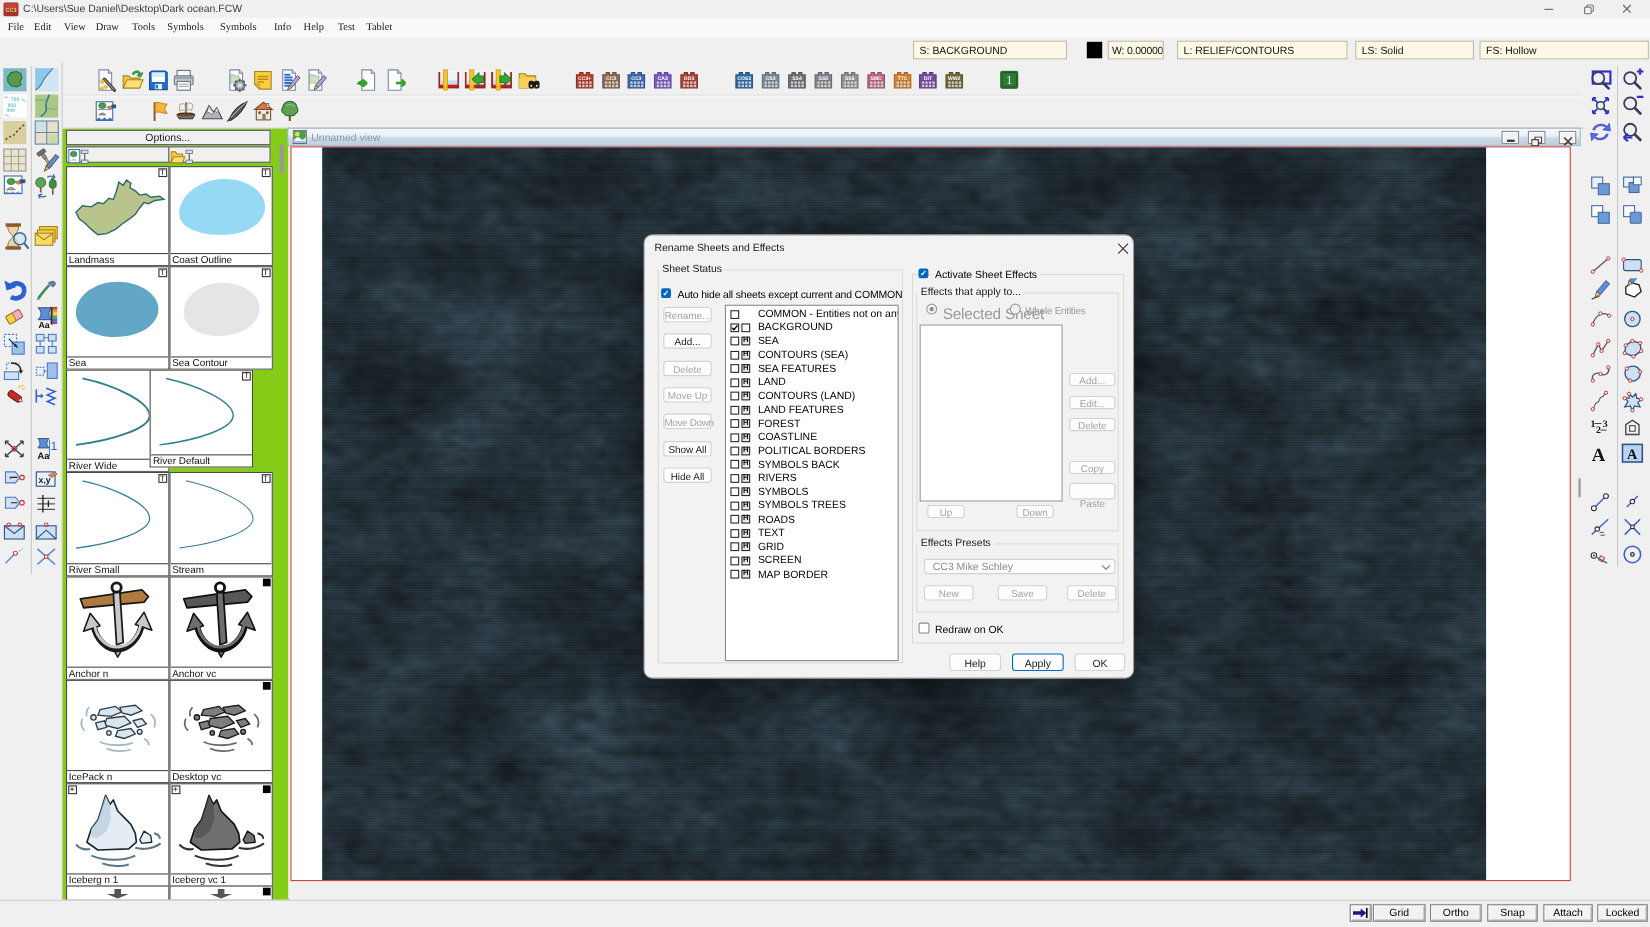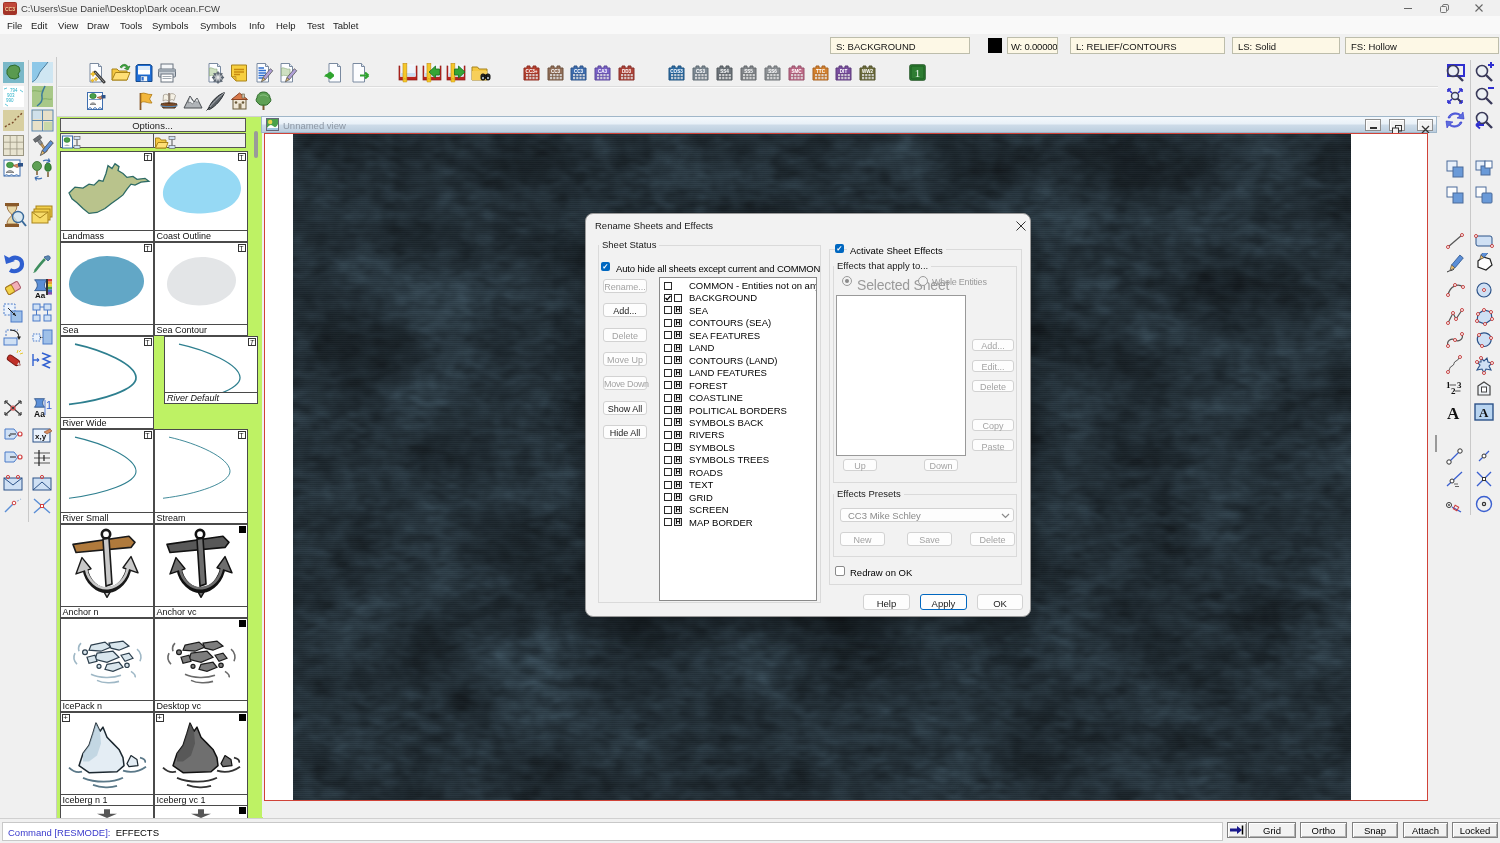--- a/index.html
+++ b/index.html
@@ -2,27 +2,27 @@
 <html><head>
 <meta charset="utf-8">
 <style>
   * { margin:0; padding:0; box-sizing:border-box; }
   html,body { width:1500px; height:843px; overflow:hidden; }
   body { font-family:"Liberation Sans", sans-serif; background:#f0f0f0; position:relative; }
   .abs { position:absolute; }
   #titlebar { left:0; top:0; width:1500px; height:16px; background:#f0f0f0; }
   #titletext { left:21px; top:3px; font-size:9.5px; color:#3d3d3d; }
   #menubar { left:0; top:16px; width:1500px; height:18px; background:#f9f9f9; }
-  .mi { position:absolute; top:4px; font-size:9.5px; color:#1b1b1b; }
+  .mi { position:absolute; top:4px; font-size:9.5px; color:#1b1b1b;font-family:Liberation Serif, serif; }
   #statusrow { left:0; top:34px; width:1500px; height:23px; background:#f0f0f0; }
   .yf { position:absolute; top:3px; height:17px; background:#fdf8e6; border:1px solid #bdbdab; font-size:9.5px; color:#111; padding:3px 0 0 5px; white-space:nowrap; overflow:hidden; }
   #toolzone { left:0; top:57px; width:1500px; height:60px; background:#f0f0f0; border-bottom:1px solid #d0d0d0; }
   .vline { position:absolute; width:1px; background:#c9c9c9; }
   #lefttools { left:0; top:57px; width:57px; height:761px; background:#f0f0f0; }
-  #sympanel { left:57px; top:117px; width:206px; height:701px; background:#bef264; overflow:hidden; }
+  #sympanel { left:57px; top:117px; width:206px; height:701px; background:#84cc16; overflow:hidden; }
   .cell { position:absolute; width:94px; background:#fff; border:1px solid #4a4a4a; overflow:hidden; }
   .clabel { position:absolute; left:0px; right:0px; bottom:0; height:11px; border-top:1px solid #4a4a4a; font-size:9px; color:#111; padding-left:2px; background:#fff; line-height:10px; white-space:nowrap; overflow:hidden;}
   .tmark { position:absolute; top:1px; right:1px; width:8px; height:8px; border:1px solid #333; font-size:7px; line-height:7px; text-align:center; color:#111; background:#fff; }
   .bmark { position:absolute; top:1px; right:1px; width:7px; height:7px; background:#000; }
   .pmark { position:absolute; top:1px; left:1px; width:8px; height:8px; border:1px solid #333; font-size:8px; line-height:6px; text-align:center; color:#111; background:#fff; }
   #drawwin { left:261px; top:116px; width:1176px; height:702px; }
   #dwtitle { left:0; top:0; width:1176px; height:17px; background:linear-gradient(#f4f8fc,#e9f1f8 45%,#cddbe8 55%,#bccedf); border:1px solid #9fb6c9; }
   #dwcanvas { left:1px; top:17px; width:1174px; height:684px; background:#f0f0f0; }
   #mapwhite { left:2px; top:0px; width:1164px; height:668px; background:#ffffff; border:1px solid #d04238; }
   #oceantex { left:31px; top:1px; width:1058px; height:666px; background:#2d3f4b; overflow:hidden; }
@@ -694,21 +694,21 @@
         </svg><div class="clabel">Coast Outline</div><div class="tmark">T</div></div>
       <div class="cell" style="left: 2.5px; top: 125px; height: 93.5px;"><svg width="92" height="80.5" viewBox="0 0 92 80" preserveAspectRatio="none">
           <path d="M8 41 C8 25 26 13 46 13 C66 13 83 24 83 38 C83 52 66 63 44 63 C25 63 8 55 8 41 Z" fill="#62a7c6"></path>
         </svg><div class="clabel">Sea</div><div class="tmark">T</div></div>
       <div class="cell" style="left: 96.5px; top: 125px; height: 93.5px;"><svg width="92" height="80.5" viewBox="0 0 92 80" preserveAspectRatio="none">
           <path d="M12 41 C12 26 28 14 47 14 C65 14 81 24 81 37 C81 51 65 62 44 62 C26 62 12 54 12 41 Z" fill="#e3e5e7"></path>
         </svg><div class="clabel">Sea Contour</div><div class="tmark">T</div></div>
       <div class="cell" style="left: 2.5px; top: 218.5px; height: 93.5px;"><svg width="92" height="80.5" viewBox="0 0 92 80" preserveAspectRatio="none">
           <path d="M14 7 C42 13 74 27 75 40 C76 52 42 63 8 67" fill="none" stroke="#2e7f8f" stroke-width="1.7"></path>
         </svg><div class="clabel">River Wide</div><div class="tmark">T</div></div>
-      <div class="cell" style="left: 107px; top: 218.5px; height: 68px; font-style: italic;"><svg width="92" height="80.5" viewBox="0 0 92 80" preserveAspectRatio="none">
+      <div class="cell" style="left: 79px; top: 218.5px; height: 89px;"><svg width="92" height="80.5" viewBox="0 0 92 80" preserveAspectRatio="none">
           <path d="M14 7 C42 13 74 27 75 40 C76 52 42 63 8 67" fill="none" stroke="#2e7f8f" stroke-width="1.3"></path>
         </svg><div class="clabel">River Default</div><div class="tmark">T</div></div>
       <div class="cell" style="left: 2.5px; top: 312px; height: 94.5px;"><svg width="92" height="81.5" viewBox="0 0 92 80" preserveAspectRatio="none">
           <path d="M14 7 C42 13 74 27 75 40 C76 52 42 63 8 67" fill="none" stroke="#2e7f8f" stroke-width="1.1"></path>
         </svg><div class="clabel">River Small</div><div class="tmark">T</div></div>
       <div class="cell" style="left: 96.5px; top: 312px; height: 94.5px;"><svg width="92" height="81.5" viewBox="0 0 92 80" preserveAspectRatio="none">
           <path d="M14 7 C42 13 74 27 75 40 C76 52 42 63 8 67" fill="none" stroke="#2e7f8f" stroke-width="0.9"></path>
         </svg><div class="clabel">Stream</div><div class="tmark">T</div></div>
       <div class="cell" style="left: 2.5px; top: 406.5px; height: 94.5px;"><svg width="92" height="81.5" viewBox="0 0 92 80" preserveAspectRatio="none">
           <g stroke="#1a1a1a" stroke-linejoin="round">
@@ -1020,21 +1020,20 @@
         <circle cx="5" cy="12" r="0.9" fill="#333"></circle>
         <rect x="10" y="13" width="4" height="4" fill="none" stroke="#d04040" transform="rotate(28 12 15)"></rect>
       </svg></div>
     <div class="abs" style="left: 33px; top: 436px; width: 23px; height: 23px;"><svg width="23" height="23" viewBox="0 0 23 23">
         <circle cx="11" cy="11" r="7.5" fill="none" stroke="#3a5fd0" stroke-width="1.4"></circle>
         <circle cx="11" cy="11" r="1.6" fill="none" stroke="#333" stroke-width="1.2"></circle>
       </svg></div>
   </div>
 
 <div class="abs" id="bottombar">
-  <div class="abs" id="cmdfield"><span style="color:#3a3acc">Command [RESMODE]:</span>&nbsp;&nbsp;<span style="color:#000">EFFECTS</span></div>
   <div class="bbtn" style="left:1227px;width:20px"><svg width="16" height="10">
         <path d="M1 5 L9 5" stroke="#18188c" stroke-width="3"></path>
         <path d="M8 1 L13 5 L8 9 Z" fill="#18188c"></path>
         <path d="M13.5 0.5 L13.5 9.5" stroke="#000" stroke-width="1.5"></path>
       </svg></div>
   <div class="bbtn" style="left:1248px;width:48px">Grid</div>
   <div class="bbtn" style="left:1300px;width:47px">Ortho</div>
   <div class="bbtn" style="left:1352px;width:46px">Snap</div>
   <div class="bbtn" style="left:1403px;width:45px">Attach</div>
   <div class="bbtn" style="left:1452px;width:46px">Locked</div>
@@ -1137,21 +1136,21 @@
   <div class="abs" style="left:271px;top:63px;font-size:14px;letter-spacing:-0.2px;color:#9a9a9a">Selected Sheet</div>
   <div class="abs" style="left:332px;top:62px;width:10px;height:10px;border:1px solid #9a9a9a;border-radius:50%;background:#f2f2f2"></div>
   <div class="abs" style="left:346px;top:63px;font-size:9px;letter-spacing:-0.2px;color:#9a9a9a">Whole Entities</div>
 
   <div class="abs" style="left:250px;top:81px;width:130px;height:161px;background:#fff;border:1px solid #999"></div>
 
   <div class="btn dis" style="left:386px;top:125px;width:42px;height:12px;font-size:9px;padding-top:1px">Add...</div>
   <div class="btn dis" style="left:386px;top:146px;width:42px;height:12px;font-size:9px;padding-top:1px">Edit...</div>
   <div class="btn dis" style="left:386px;top:166px;width:42px;height:12px;font-size:9px;padding-top:1px">Delete</div>
   <div class="btn dis" style="left:386px;top:205px;width:42px;height:12px;font-size:9px;padding-top:1px">Copy</div>
-  <div class="btn dis" style="left:386px;top:225px;width:42px;height:12px;font-size:9px;padding-top:2px">Paste</div>
+  <div class="btn dis" style="left:386px;top:225px;width:42px;height:12px;font-size:9px;padding-top:13px">Paste</div>
   <div class="btn dis" style="left:257px;top:245px;width:34px;height:12px;font-size:9px;padding-top:1px">Up</div>
   <div class="btn dis" style="left:338px;top:245px;width:34px;height:12px;font-size:9px;padding-top:1px">Down</div>
 
   <div class="grp" style="left:247px;top:280px;width:184px;height:63px"></div>
   <div class="grplabel" style="left:248px;top:274px">Effects Presets</div>
   <div class="abs" style="left:254px;top:294px;width:174px;height:14px;background:#fdfdfd;border:1px solid #d2d2d2;border-radius:3px;font-size:9.5px;color:#8b8b8b;padding:1px 0 0 7px">CC3 Mike Schley</div>
   <svg class="abs" style="left:415px;top:299px" width="9" height="6">
       <path d="M1 1 L4.5 4.5 L8 1" stroke="#8a8a8a" stroke-width="1.2" fill="none"></path>
     </svg>
   <div class="btn dis" style="left:254px;top:318px;width:45px;height:14px;padding-top:2px">New</div>

